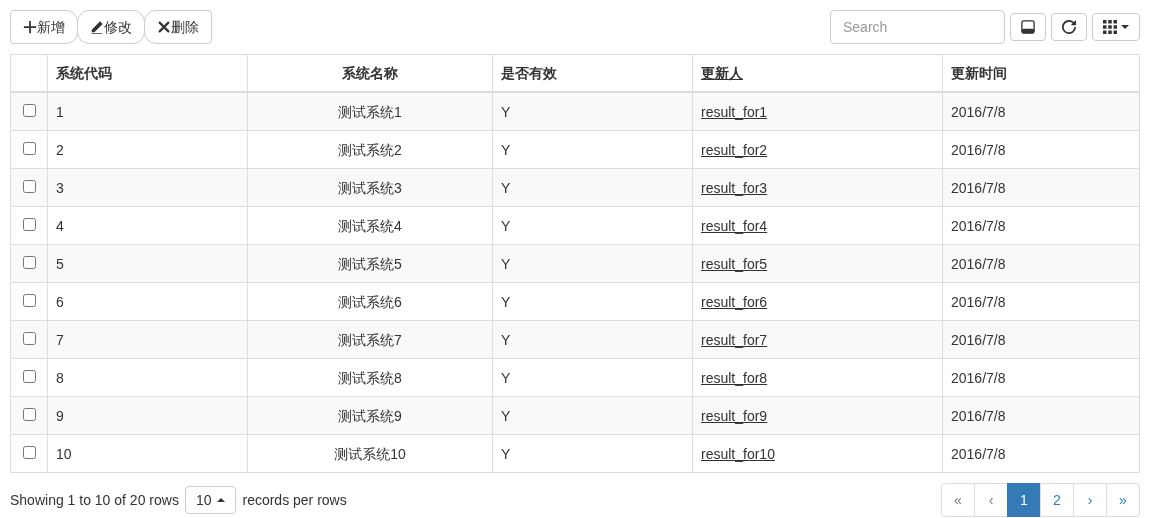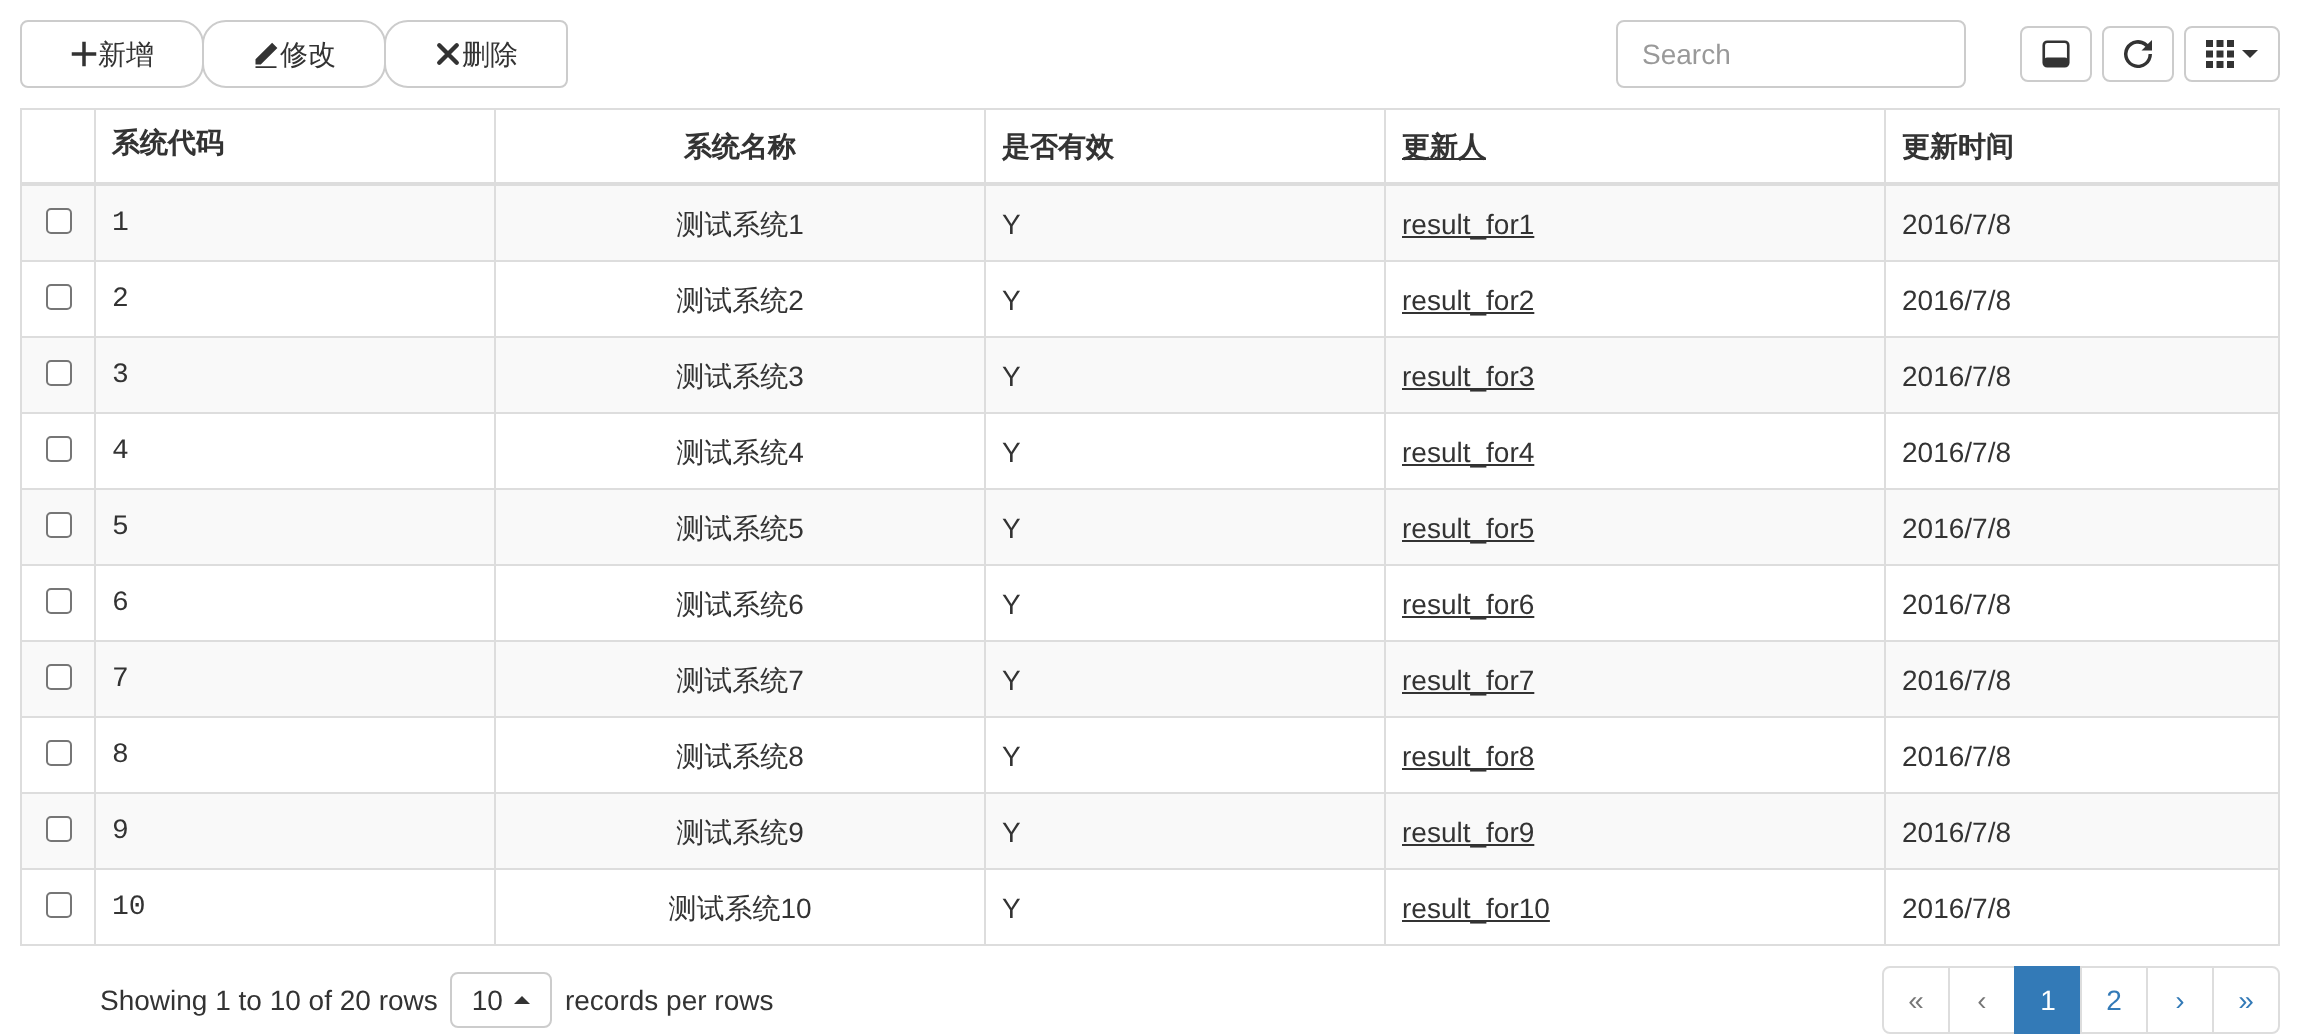--- a/index.html
+++ b/index.html
@@ -16,21 +16,21 @@
       justify-content: space-between;
       align-items: center;
       margin-bottom: 10px;
     }
     .btn-group {
       display: inline-flex;
     }
     .btn {
       display: inline-flex;
       align-items: center;
-      padding: 6px 24px;
+      padding: 6px 12px;
       font-size: 14px;
       line-height: 1.42857143;
       background: #fff;
       border: 1px solid #ccc;
       cursor: pointer;
       color: #333;
       user-select: none;
     }
     .btn-group .btn {
       border-radius: 12px;
@@ -49,21 +49,21 @@
       display: flex;
       align-items: center;
     }
     .search-input {
       width: 175px;
       height: 34px;
       padding: 6px 12px;
       font-size: 14px;
       border: 1px solid #ccc;
       border-radius: 4px;
-      margin-right: 22px;
+      margin-right: 0;
       color: #555;
     }
     .search-input::placeholder { color: #999; }
     .btn-single {
       border-radius: 4px;
       margin-left: 5px;
       padding: 6px 10px;
     }
     .btn-caret {
       display: inline-flex;
@@ -100,34 +100,33 @@
     }
     th {
       background: #fff;
       font-weight: 700;
       border-bottom: 2px solid #ddd;
     }
     tbody tr:nth-child(odd) {
       background: #f9f9f9;
     }
     .col-check { width: 36px; text-align: center; }
-    .col-code { width: 200px; font-family: Liberation Mono, monospace; }
+    .col-code { width: 200px; }
     .col-name { width: 245px; text-align: center; }
     .col-valid { width: 200px; }
     .col-updater { width: 250px; text-decoration: underline; }
     input[type="checkbox"] {
       width: 13px; height: 13px;
       cursor: pointer;
     }
     .footer {
       display: flex;
       justify-content: space-between;
       align-items: center;
       margin-top: 10px;
-      margin-left: 40px;
     }
     .footer-left {
       display: flex;
       align-items: center;
       font-size: 14px;
       color: #333;
     }
     .page-size {
       display: inline-flex;
       align-items: center;

